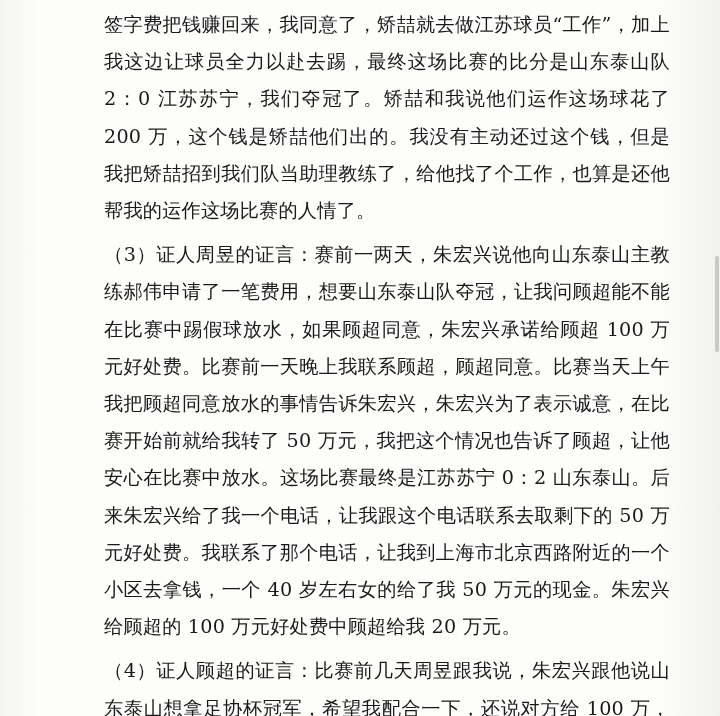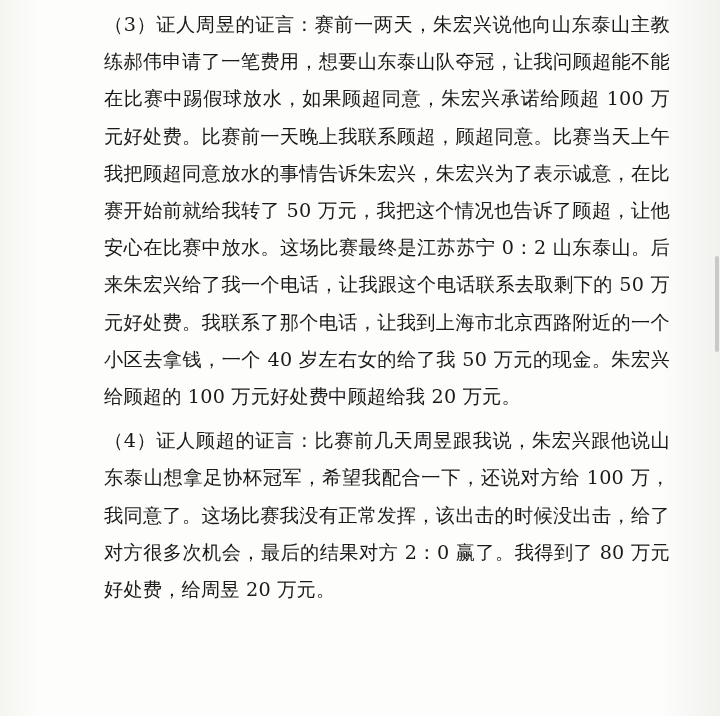--- a/index.html
+++ b/index.html
@@ -100,20 +100,21 @@
     font-size: 15px;
     color: #5b5b5b;
   }
 </style>
 </head>
 <body>
 
 <div id="page">
 
   <div id="doc-body">
+    <p class="para">签字费把钱赚回来，我同意了，矫喆就去做江苏球员“工作”，加上我这边让球员全力以赴去踢，最终这场比赛的比分是山东泰山队 2：0 江苏苏宁，我们夺冠了。矫喆和我说他们运作这场球花了 200 万，这个钱是矫喆他们出的。我没有主动还过这个钱，但是我把矫喆招到我们队当助理教练了，给他找了个工作，也算是还他帮我的运作这场比赛的人情了。</p>
     <p class="para indent">（3）证人周昱的证言：赛前一两天，朱宏兴说他向山东泰山主教练郝伟申请了一笔费用，想要山东泰山队夺冠，让我问顾超能不能在比赛中踢假球放水，如果顾超同意，朱宏兴承诺给顾超 100 万元好处费。比赛前一天晚上我联系顾超，顾超同意。比赛当天上午我把顾超同意放水的事情告诉朱宏兴，朱宏兴为了表示诚意，在比赛开始前就给我转了 50 万元，我把这个情况也告诉了顾超，让他安心在比赛中放水。这场比赛最终是江苏苏宁 0：2 山东泰山。后来朱宏兴给了我一个电话，让我跟这个电话联系去取剩下的 50 万元好处费。我联系了那个电话，让我到上海市北京西路附近的一个小区去拿钱，一个 40 岁左右女的给了我 50 万元的现金。朱宏兴给顾超的 100 万元好处费中顾超给我 20 万元。</p>
     <p class="para indent">（4）证人顾超的证言：比赛前几天周昱跟我说，朱宏兴跟他说山东泰山想拿足协杯冠军，希望我配合一下，还说对方给 100 万，我同意了。这场比赛我没有正常发挥，该出击的时候没出击，给了对方很多次机会，最后的结果对方 2：0 赢了。我得到了 80 万元好处费，给周昱 20 万元。</p>
   </div>
 
   <div id="scroll-track">
     <div id="scroll-thumb"></div>
   </div>
 
 
 </div>

